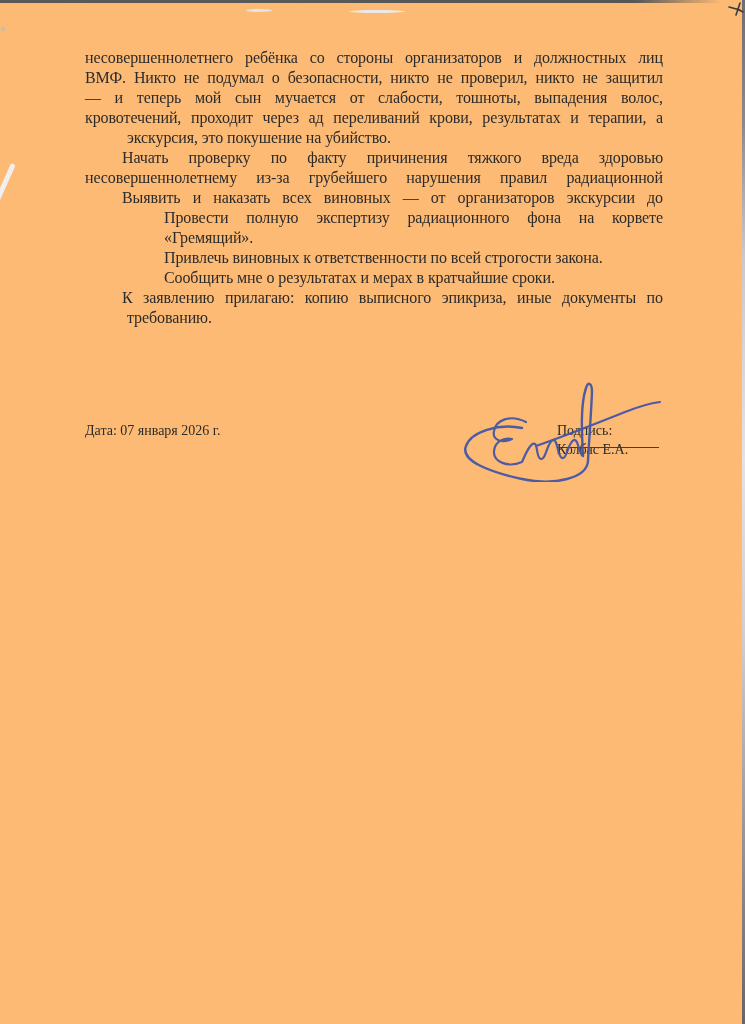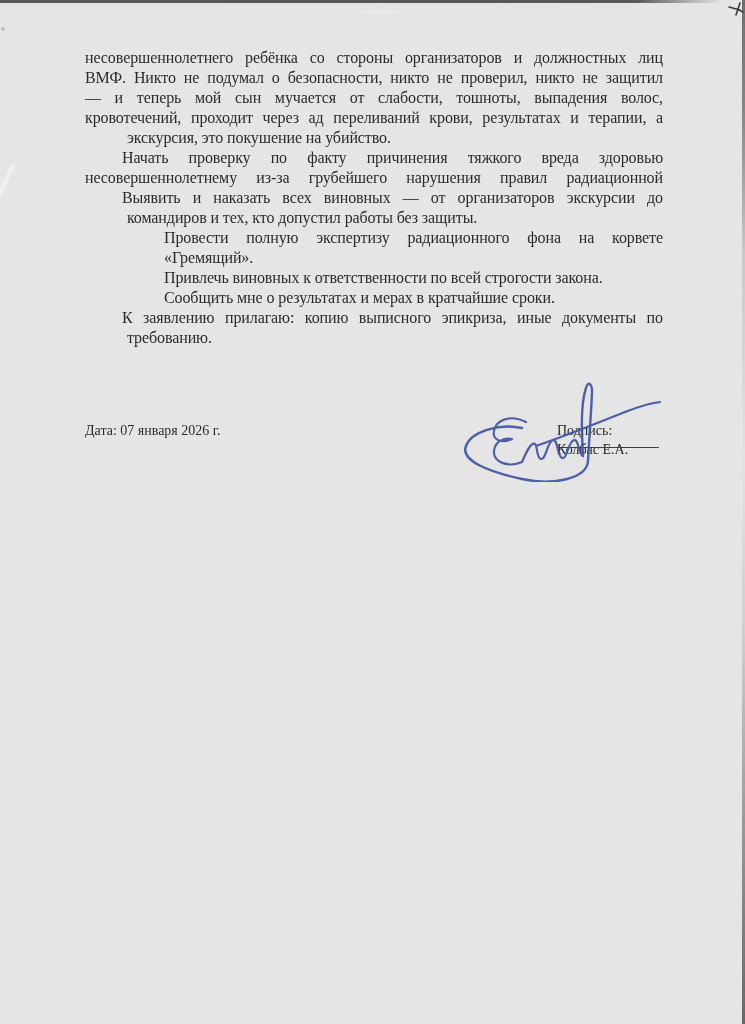--- a/index.html
+++ b/index.html
@@ -103,42 +103,41 @@
     left: 440px;
     top: 376px;
     width: 235px;
     height: 106px;
     pointer-events: none;
   }
 </style>
 </head>
 <body>
 
-<div class="page" style="background: #e5e5e5; color: rgb(43, 43, 43);">
+<div class="page" style="background: #fdba74; color: rgb(43, 43, 43);">
 
   <div class="scan-edge-top"></div>
   <div class="scan-edge-right"></div>
   <svg class="corner-mark" viewBox="0 0 16 14">
     <path d="M1,5 L12,8 M12,1 L8,13 M9,7 L15,10" stroke="#3c3c3c" stroke-width="1.6" fill="none" stroke-linecap="round"></path>
   </svg>
   <div class="smudge smudge-a"></div>
   <div class="smudge smudge-b"></div>
   <div class="smudge smudge-c"></div>
   <div class="smudge smudge-d"></div>
 
   <div class="textblock" id="textblock">
       <div class="line">несовершеннолетнего ребёнка со стороны организаторов и должностных лиц</div>
       <div class="line">ВМФ. Никто не подумал о безопасности, никто не проверил, никто не защитил</div>
       <div class="line">— и теперь мой сын мучается от слабости, тошноты, выпадения волос,</div>
       <div class="line">кровотечений, проходит через ад переливаний крови, результатах и терапии, а</div>
       <div class="line last">экскурсия, это покушение на убийство.</div>
       <div class="line indent">Начать проверку по факту причинения тяжкого вреда здоровью</div>
       <div class="line">несовершеннолетнему из-за грубейшего нарушения правил радиационной</div>
       <div class="line indent">Выявить и наказать всех виновных — от организаторов экскурсии до</div>
-      <div class="line last">командиров и тех, кто допустил работы без защиты.</div>
       <div class="line last indent">Провести полную экспертизу радиационного фона на корвете «Гремящий».</div>
       <div class="line last indent">Привлечь виновных к ответственности по всей строгости закона.</div>
       <div class="line last indent">Сообщить мне о результатах и мерах в кратчайшие сроки.</div>
       <div class="line indent">К заявлению прилагаю: копию выписного эпикриза, иные документы по</div>
       <div class="line last">требованию.</div>
     </div>
 
   <div class="dateline">
     <span>Дата: 07 января 2026 г.</span>
     <span class="sig-group">

